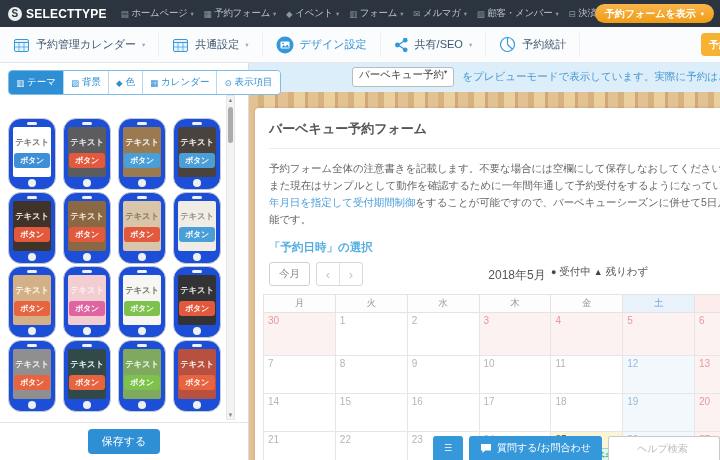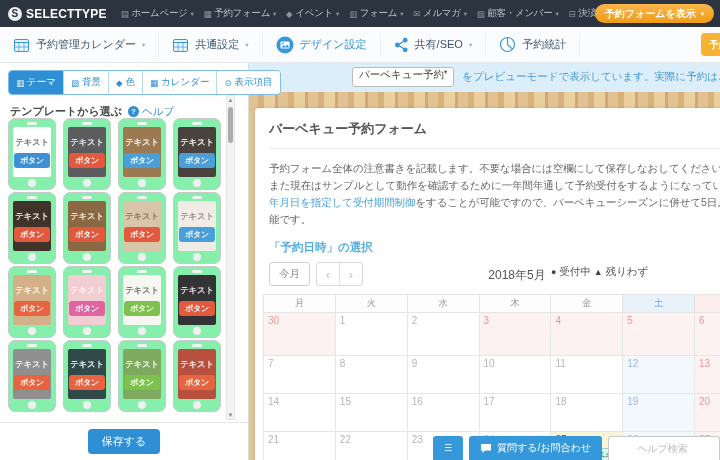--- a/index.html
+++ b/index.html
@@ -36,21 +36,21 @@
   .tab{display:flex;align-items:center;gap:3px;padding:0 7px;font-size:9.5px;color:#2e8fd5;background:#fff;white-space:nowrap;cursor:pointer}
   .tab+.tab{border-left:1px solid #b5d9f2}
   .tab .glyph{font-size:8.5px}
   .tab.active{background:#2e8fd5;color:#fff}
   .tpl-head{position:absolute;top:42px;left:10px;font-size:11px;font-weight:bold;color:#4a4a4a;display:flex;gap:6px;align-items:center;white-space:nowrap}
   .help-link{color:#2e8fd5;font-weight:normal;font-size:10.5px;display:flex;align-items:center;gap:3px;cursor:pointer}
   .help-badge{width:11px;height:11px;border-radius:50%;background:#2e8fd5;color:#fff;font-size:8px;
               display:flex;align-items:center;justify-content:center;font-weight:bold}
   .tpl-grid{position:absolute;top:56px;left:8px;width:214px;bottom:38px;display:grid;
             grid-template-columns:repeat(4,48px);grid-auto-rows:72px;gap:2px 7px;overflow:hidden}
-  .phone{position:relative;background:#86efac;border:1px solid #c6cacd;border-radius:7px;box-sizing:border-box;cursor:pointer}
+  .phone{position:relative;background:#1d4ed8;border:1px solid #c6cacd;border-radius:13px;box-sizing:border-box;cursor:pointer}
   .phone::before{content:"";position:absolute;top:3px;left:50%;transform:translateX(-50%);width:10px;height:3px;border-radius:2px;background:#f1f2f3}
   .phone::after{content:"";position:absolute;bottom:2px;left:50%;transform:translateX(-50%);width:8px;height:8px;border-radius:50%;background:#eef0f1}
   .screen{position:absolute;top:8px;left:4px;right:4px;bottom:12px;border-radius:2px;display:flex;flex-direction:column;
           align-items:center;justify-content:center;gap:4px;overflow:hidden}
   .tpl-text{font-size:8.5px;font-weight:bold;letter-spacing:-.3px}
   .tpl-btn{font-size:8px;color:#fff;border-radius:3px;padding:2px 6px;font-weight:bold;letter-spacing:-.3px}
   .scroll-track{position:absolute;top:33px;bottom:40px;right:13px;width:9px;background:#f3f3f3;border:1px solid #e6e6e6;box-sizing:border-box}
   .scroll-arrow{position:absolute;left:0;width:100%;text-align:center;font-size:6px;color:#8a8a8a;cursor:pointer}
   .scroll-arrow.up{top:1px}.scroll-arrow.down{bottom:1px}
   .scroll-thumb{position:absolute;top:11px;left:1px;width:5px;height:36px;background:#acacac;border-radius:3px;cursor:pointer}
@@ -236,27 +236,20 @@
     <div class="tab">
       <span class="glyph">▦</span>
       <span>カレンダー</span>
     </div>
     <div class="tab">
       <span class="glyph">⊙</span>
       <span>表示項目</span>
     </div>
   </div>
 
-  <div class="tpl-head">
-    <span>テンプレートから選ぶ</span>
-    <span class="help-link">
-      <span class="help-badge">?</span>
-      <span>ヘルプ</span>
-    </span>
-  </div>
 
   <div class="tpl-grid">
       <div class="phone">
         <div class="screen" style="background: rgb(255, 255, 255);">
           <div class="tpl-text" style="color: rgb(119, 119, 119);">テキスト</div>
           <div class="tpl-btn" style="background: rgb(61, 143, 214);">ボタン</div>
         </div>
       </div>
       <div class="phone">
         <div class="screen" style="background: rgb(92, 92, 94);">

